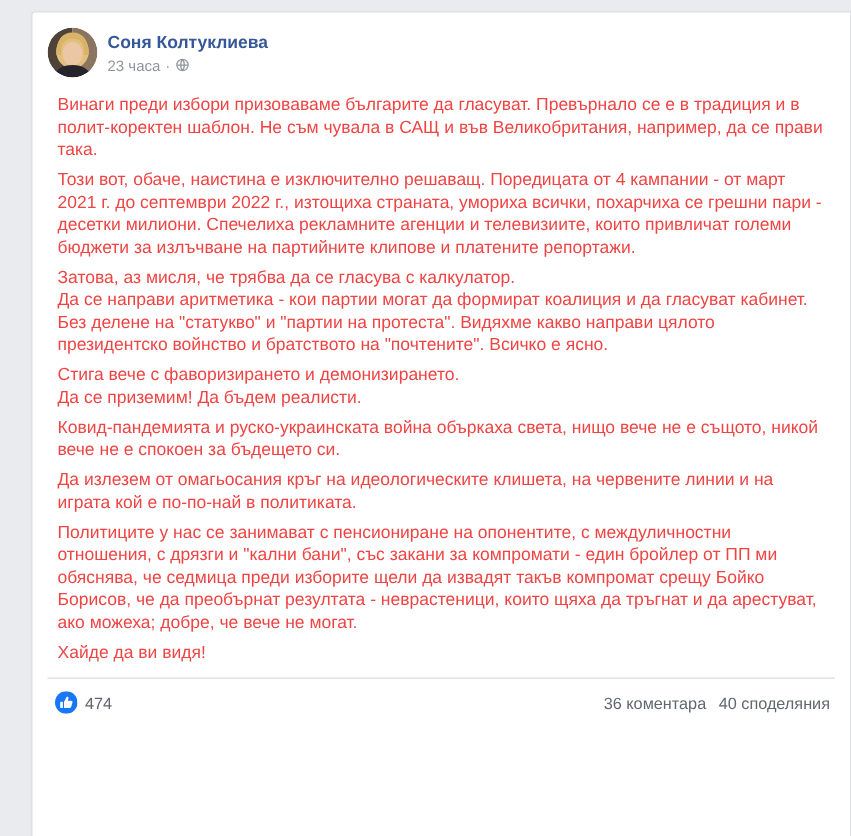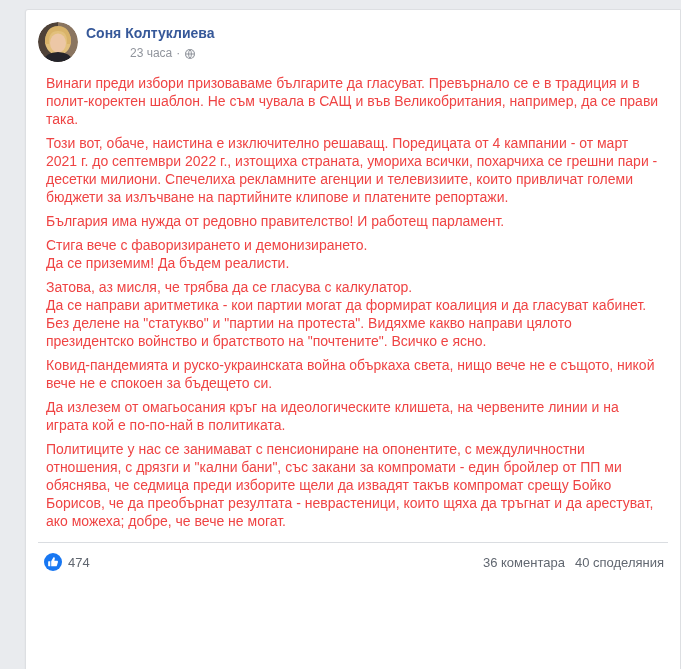--- a/index.html
+++ b/index.html
@@ -38,23 +38,22 @@
     color: #365899;
     text-decoration: none;
     line-height: 19px;
     cursor: pointer;
   }
   .sub-line {
     margin-top: 3px;
     font-size: 12px;
     color: #90949c;
     display: flex;
-    align-items: flex-end;
+    align-items: flex-start;
     gap: 4px;
-    margin-left: 44px;
   }
   .sub-line .timestamp { cursor: pointer; }
   .globe { width: 12px; height: 12px; display: inline-block; }
   
   .post-text {
     padding: 4px 20px 6px 20px;
     font-size: 14px;
     line-height: 18px;
     color: #ef4444;
   }
@@ -132,29 +131,29 @@
             <path d="M1.8 6h8.4 M6 1.8c1.9 1.3 1.9 7.1 0 8.4 M6 1.8c-1.9 1.3-1.9 7.1 0 8.4" stroke="#90949c" stroke-width="1" fill="none"></path>
           </svg>
         </span>
       </div>
     </div>
   </div>
 
   <div class="post-text">
       <p>Винаги преди избори призоваваме българите да гласуват. Превърнало се е в традиция и в полит-коректен шаблон. Не съм чувала в САЩ и във Великобритания, например, да се прави така.</p>
       <p>Този вот, обаче, наистина е изключително решаващ. Поредицата от 4 кампании - от март 2021 г. до септември 2022 г., изтощиха страната, умориха всички, похарчиха се грешни пари - десетки милиони. Спечелиха рекламните агенции и телевизиите, които привличат големи бюджети за излъчване на партийните клипове и платените репортажи.</p>
-      <p>България има нужда от редовно правителство! И работещ парламент.</p>
-      <p>Стига вече с фаворизирането и демонизирането.
-Да се приземим! Да бъдем реалисти.</p>
       <p>Затова, аз мисля, че трябва да се гласува с калкулатор.
 Да се направи аритметика - кои партии могат да формират коалиция и да гласуват кабинет.
 Без делене на "статукво" и "партии на протеста". Видяхме какво направи цялото президентско войнство и братството на "почтените". Всичко е ясно.</p>
+      <p>Стига вече с фаворизирането и демонизирането.
+Да се приземим! Да бъдем реалисти.</p>
       <p>Ковид-пандемията и руско-украинската война объркаха света, нищо вече не е същото, никой вече не е спокоен за бъдещето си.</p>
       <p>Да излезем от омагьосания кръг на идеологическите клишета, на червените линии и на играта кой е по-по-най в политиката.</p>
       <p>Политиците у нас се занимават с пенсиониране на опонентите, с междуличностни отношения, с дрязги и "кални бани", със закани за компромати - един бройлер от ПП ми обяснява, че седмица преди изборите щели да извадят такъв компромат срещу Бойко Борисов, че да преобърнат резултата - неврастеници, които щяха да тръгнат и да арестуват, ако можеха; добре, че вече не могат.</p>
+      <p>Хайде да ви видя!</p>
     </div>
 
   <div class="footer-divider"></div>
 
   <div class="reactions-bar">
     <div class="reactions-left">
       <span class="like-badge">
         <svg viewBox="0 0 18 18" width="18" height="18">
           <circle cx="9" cy="9" r="9" fill="#1877f2"></circle>
           <path fill="#ffffff" d="M4.6 8.3h1.7v5H4.6c-.25 0-.45-.2-.45-.45V8.75c0-.25.2-.45.45-.45zM7.2 13.3h4.55c.56 0 1.05-.37 1.2-.9l1.02-3.45c.19-.65-.3-1.3-.98-1.3h-2.63l.45-2.25c.1-.5-.24-.98-.74-1.06-.34-.06-.68.08-.88.36L7.2 8.3z"></path>

